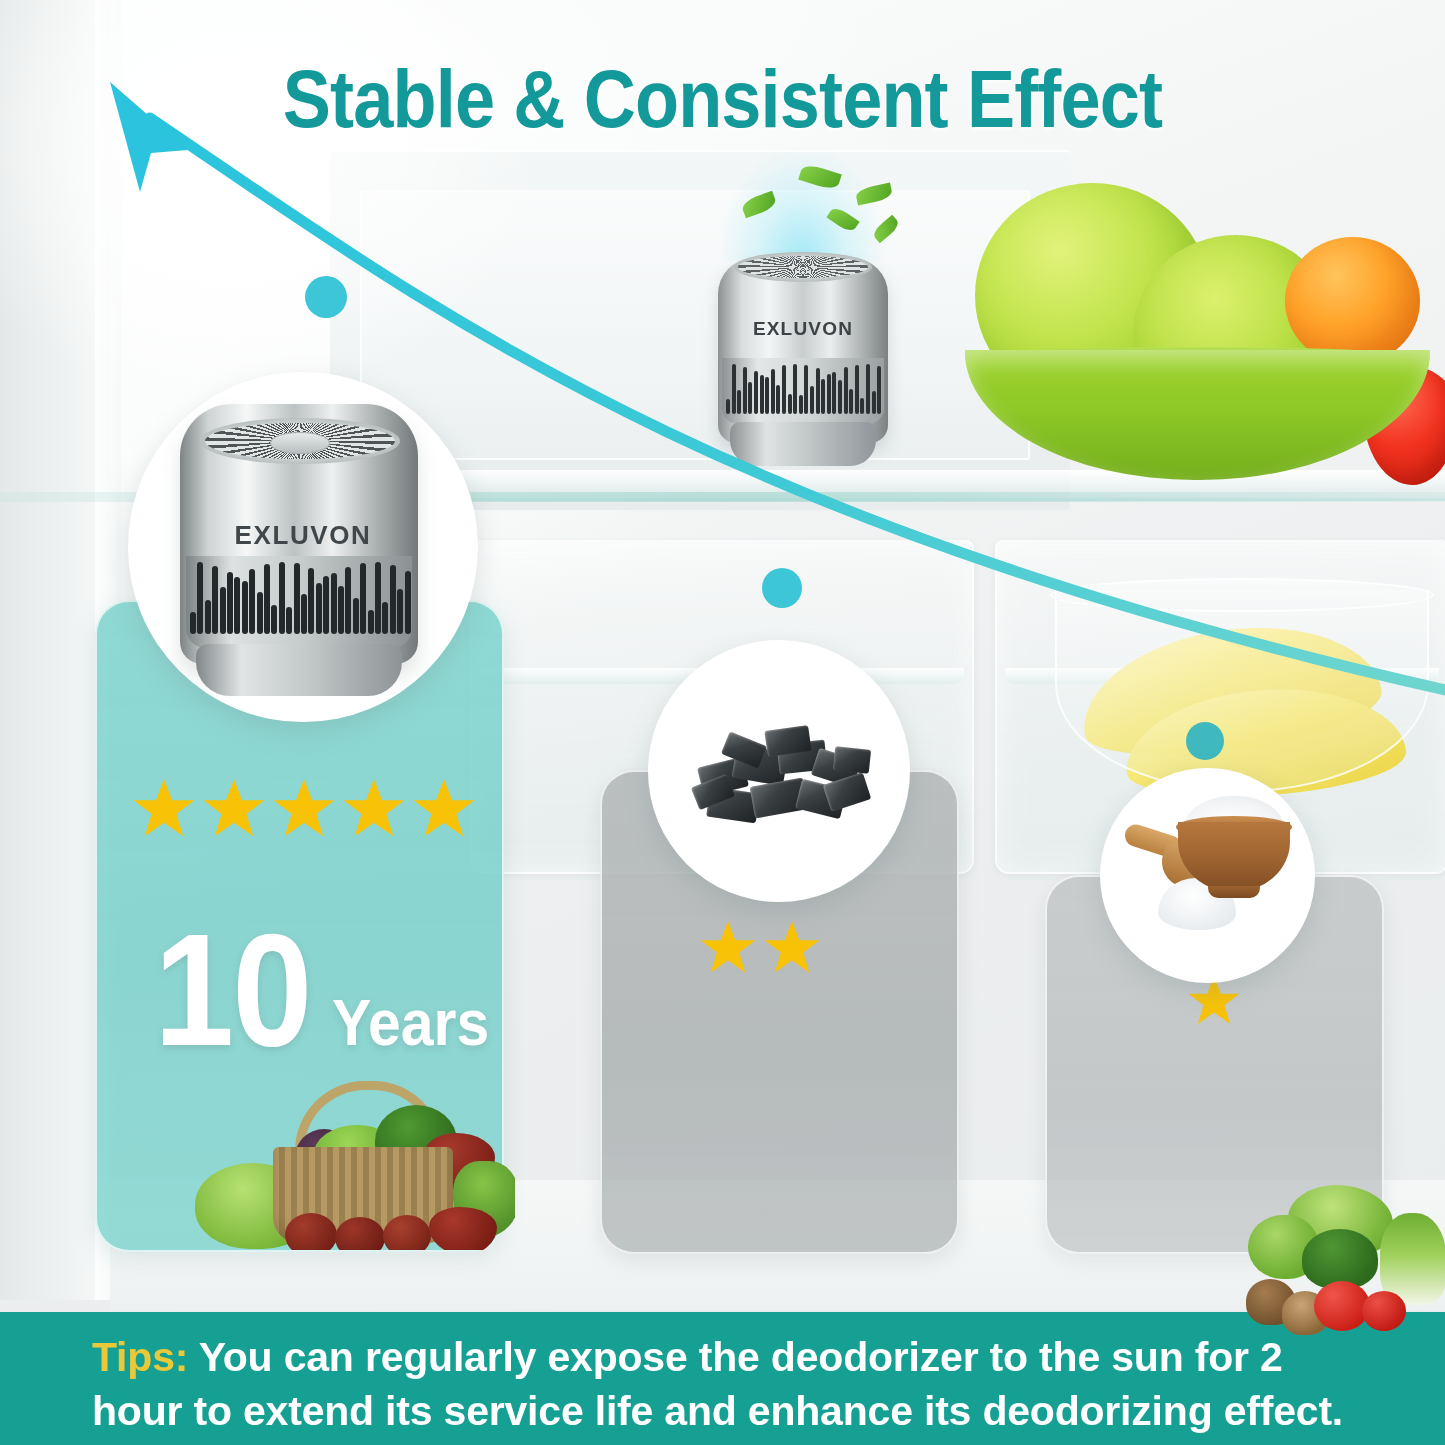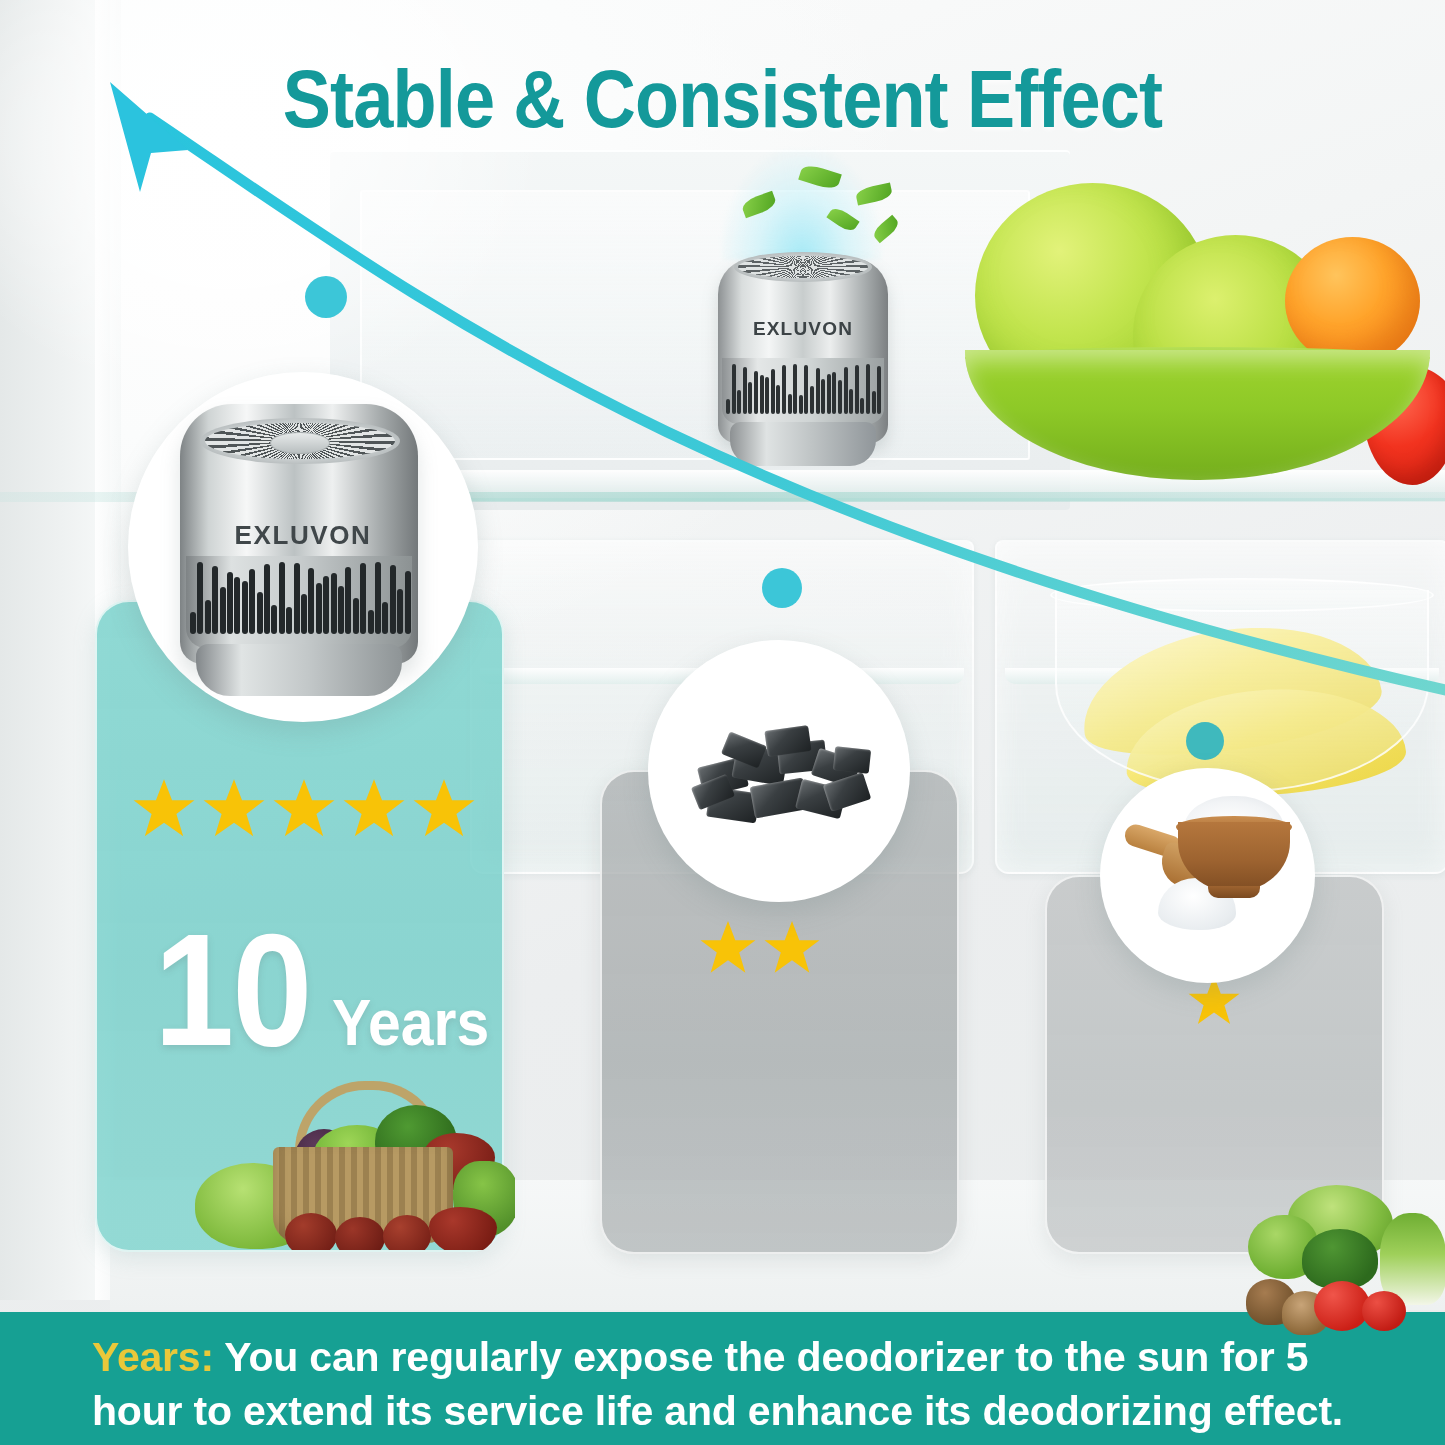--- a/index.html
+++ b/index.html
@@ -455,22 +455,22 @@
     <div class="soda-heap"></div>
     <div class="soda-rim"></div>
     <div class="soda-bowl"></div>
     <div class="soda-foot"></div>
   </div>
 
   <div class="title">Stable &amp; Consistent Effect</div>
 
   <div class="banner">
     <div class="banner-txt">
-      <span class="tips">Years:</span>
-      <span>You can regularly expose the deodorizer to the sun for 5 hour to extend its service life and enhance its deodorizing effect.</span>
+      <span class="tips">Tips:</span>
+      <span>You can regularly expose the deodorizer to the sun for 2 hour to extend its service life and enhance its deodorizing effect.</span>
     </div>
   </div>
   <div class="veg-cluster">
     <div class="vc leafy"></div>
     <div class="vc leafy2"></div>
     <div class="vc bokchoy"></div>
     <div class="vc broccoli"></div>
     <div class="vc mush1"></div>
     <div class="vc mush2"></div>
     <div class="vc tomA"></div>

